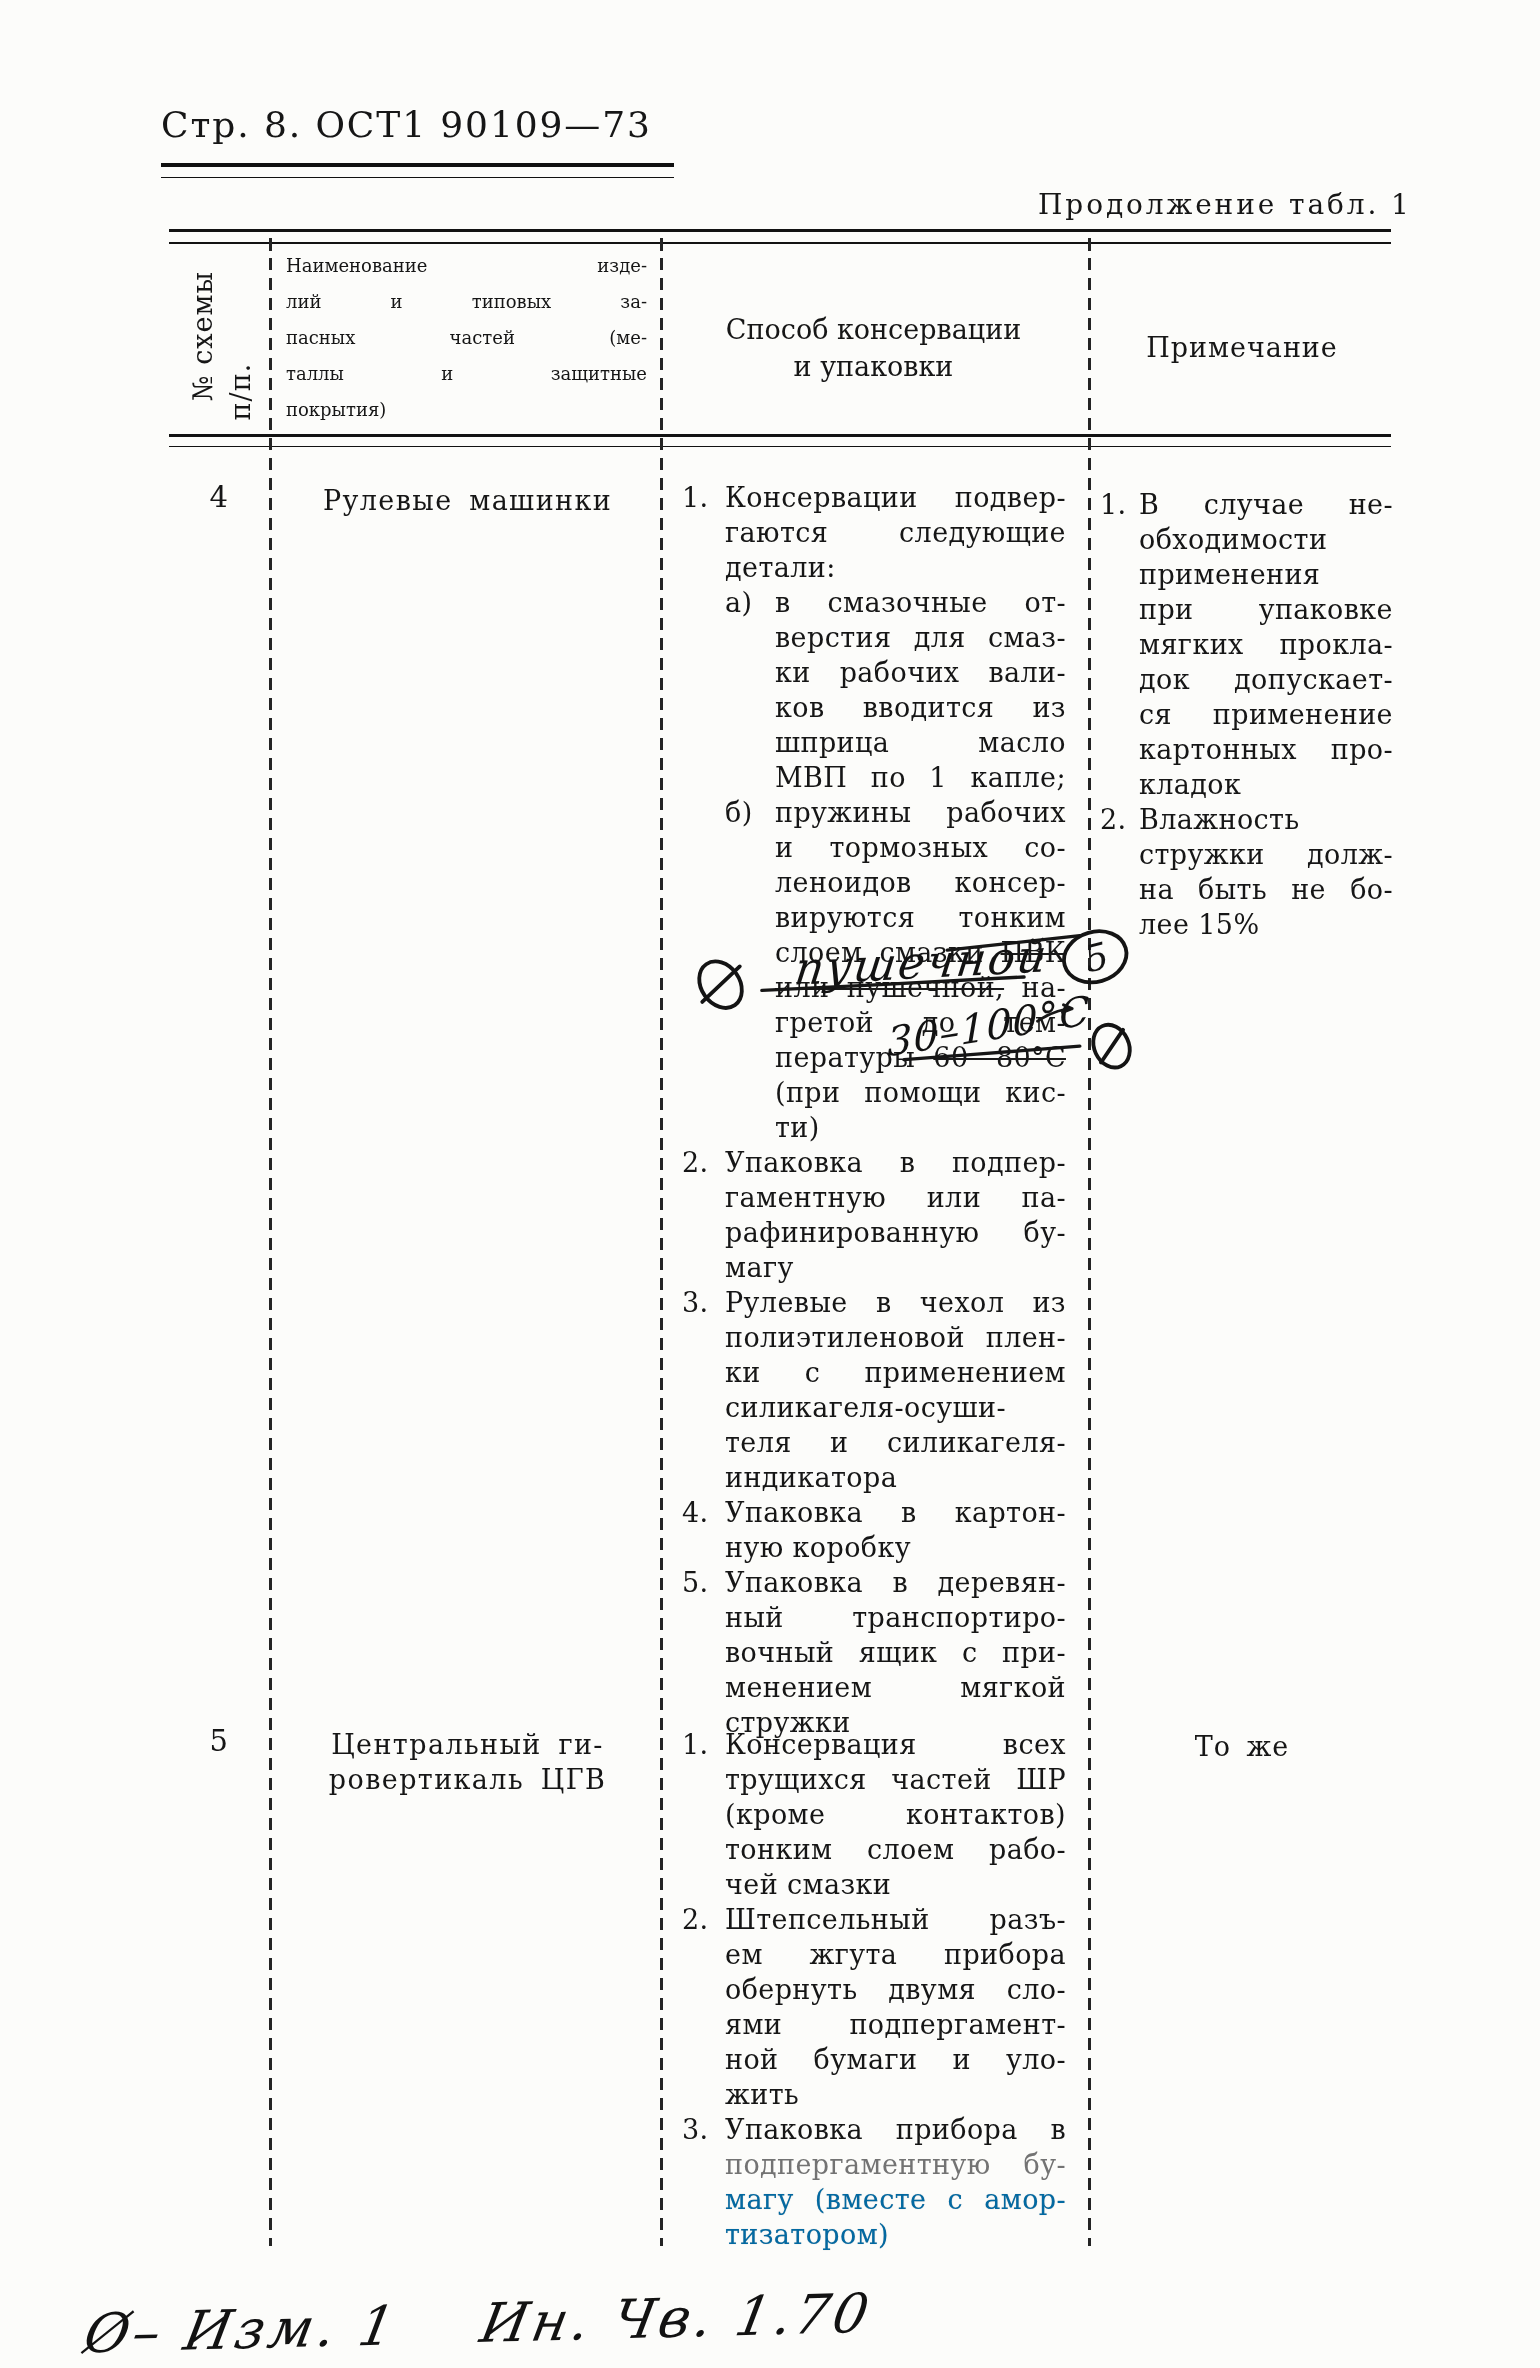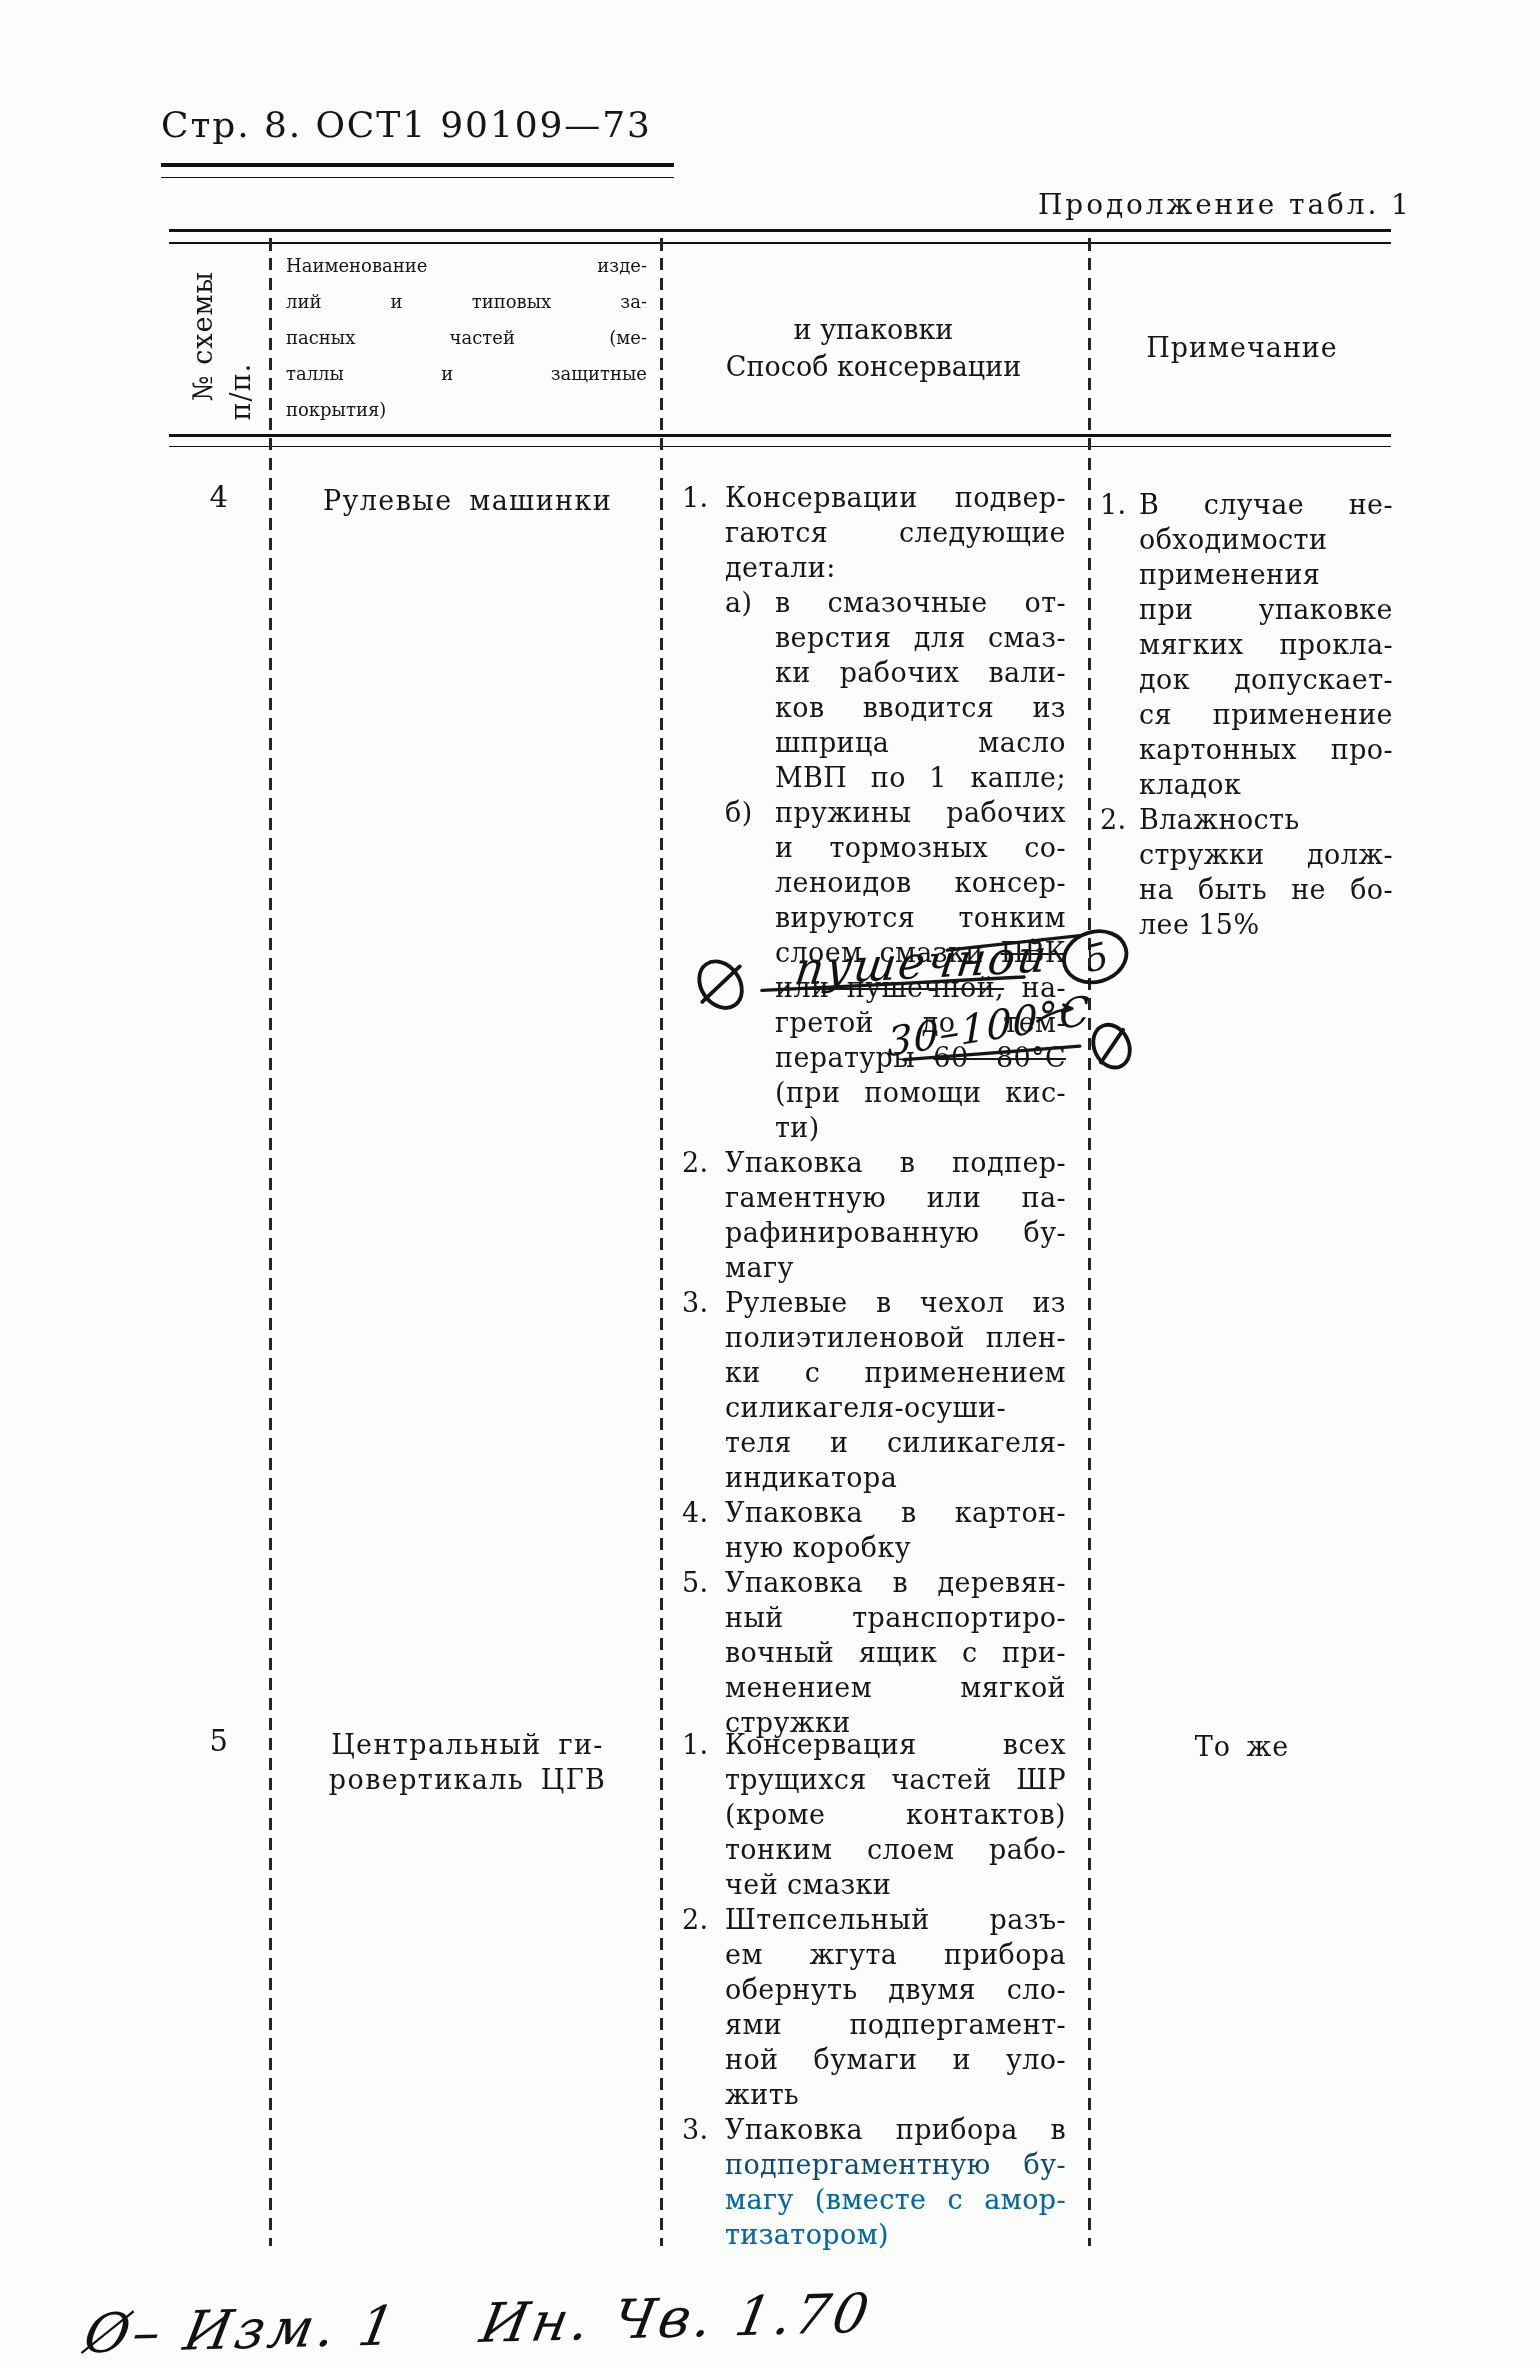--- a/index.html
+++ b/index.html
@@ -45,21 +45,21 @@
   
   .item{display:flex; align-items:flex-start;}
   .item .mk{flex:0 0 43px;}
   .note-list .item .mk{flex:0 0 39px;}
   .item.sub{padding-left:43px;}
   .item.sub .mk{flex:0 0 50px;}
   .item .ls{flex:1 1 auto; min-width:0;}
   .line{min-height:35px;}
   .just{text-align:justify; text-align-last:justify;}
   .st{text-decoration:line-through; text-decoration-thickness:2.4px; text-decoration-color:#1a1a1a;}
-  .fade1{color:#0c4a6e;}
+  .fade1{color:#737373;}
   .fade2{color:#0369a1; text-shadow:0 0 1px #c4c4c4;}
   
   .hw{position:absolute; font-style:italic; color:#121212; white-space:pre; pointer-events:none;}
   .hw-word{left:795px; top:936px; font-size:45px; letter-spacing:1.9px; transform:rotate(-3deg) skewX(-10deg);}
   .hw-temp{left:886px; top:1003px; font-size:40px; letter-spacing:1px; transform:rotate(-9deg) skewX(-8deg);}
   .hw-bottom{left:85px; top:2292px; font-size:54px; letter-spacing:3.8px; transform:rotate(-1.5deg) skewX(-12deg);}
   .marks{position:absolute; left:0; top:0; width:1541px; height:2368px; pointer-events:none;}
 </style>
 </head>
 <body>
@@ -81,22 +81,22 @@
     <div class="l2">п/п.</div>
   </div>
   <div class="h-col2">
       <div class="line just">Наименование изде-</div>
       <div class="line just">лий и типовых за-</div>
       <div class="line just">пасных частей (ме-</div>
       <div class="line just">таллы и защитные</div>
       <div class="line">покрытия)</div>
     </div>
   <div class="h-col3">
+      <div class="line">Способ консервации</div>
       <div class="line">и упаковки</div>
-      <div class="line">Способ консервации</div>
     </div>
   <div class="h-col4">Примечание</div>
 
   <div class="cell num r4-num">4</div>
   <div class="cell name r4-name">
       <div class="line">Рулевые машинки</div>
     </div>
   <div class="cell r4-method method-list">
       <div class="item">
         <span class="mk">1.</span>

